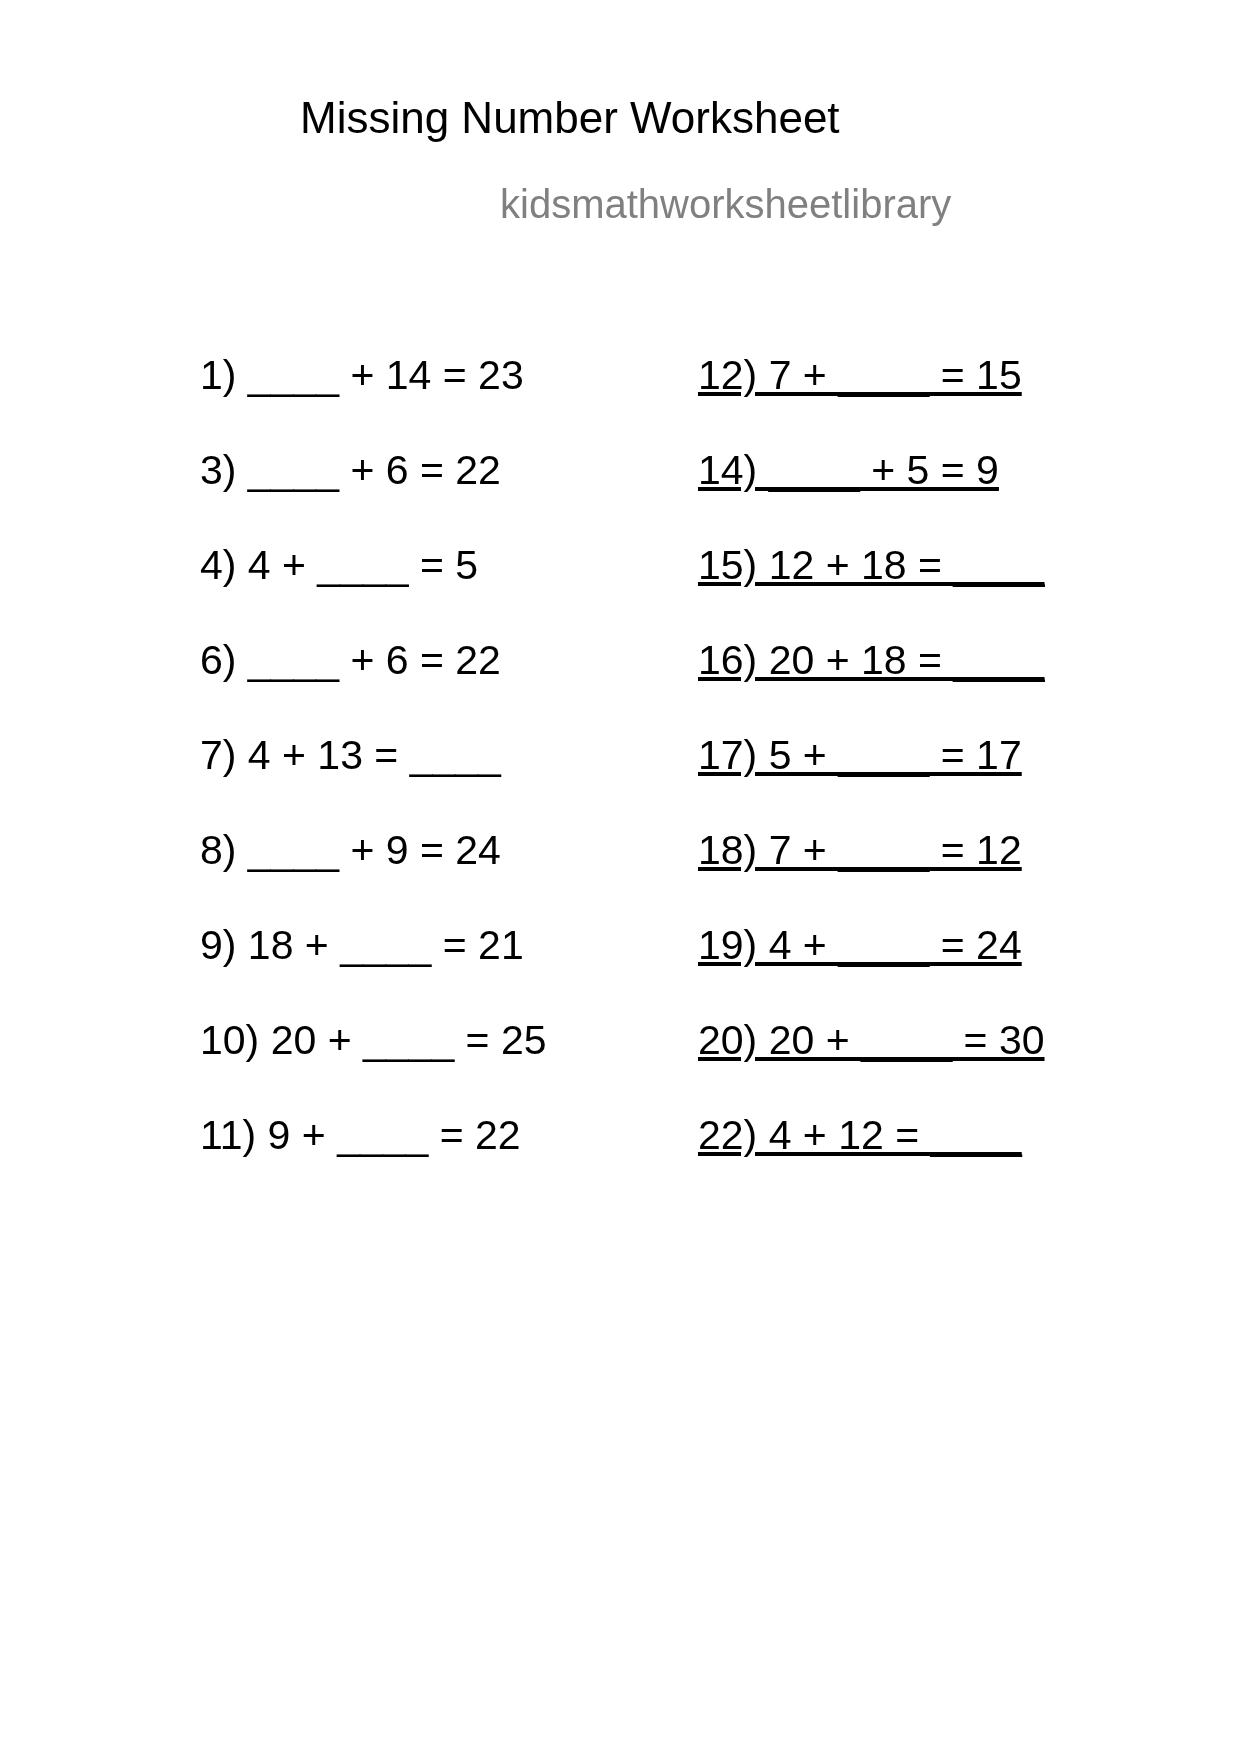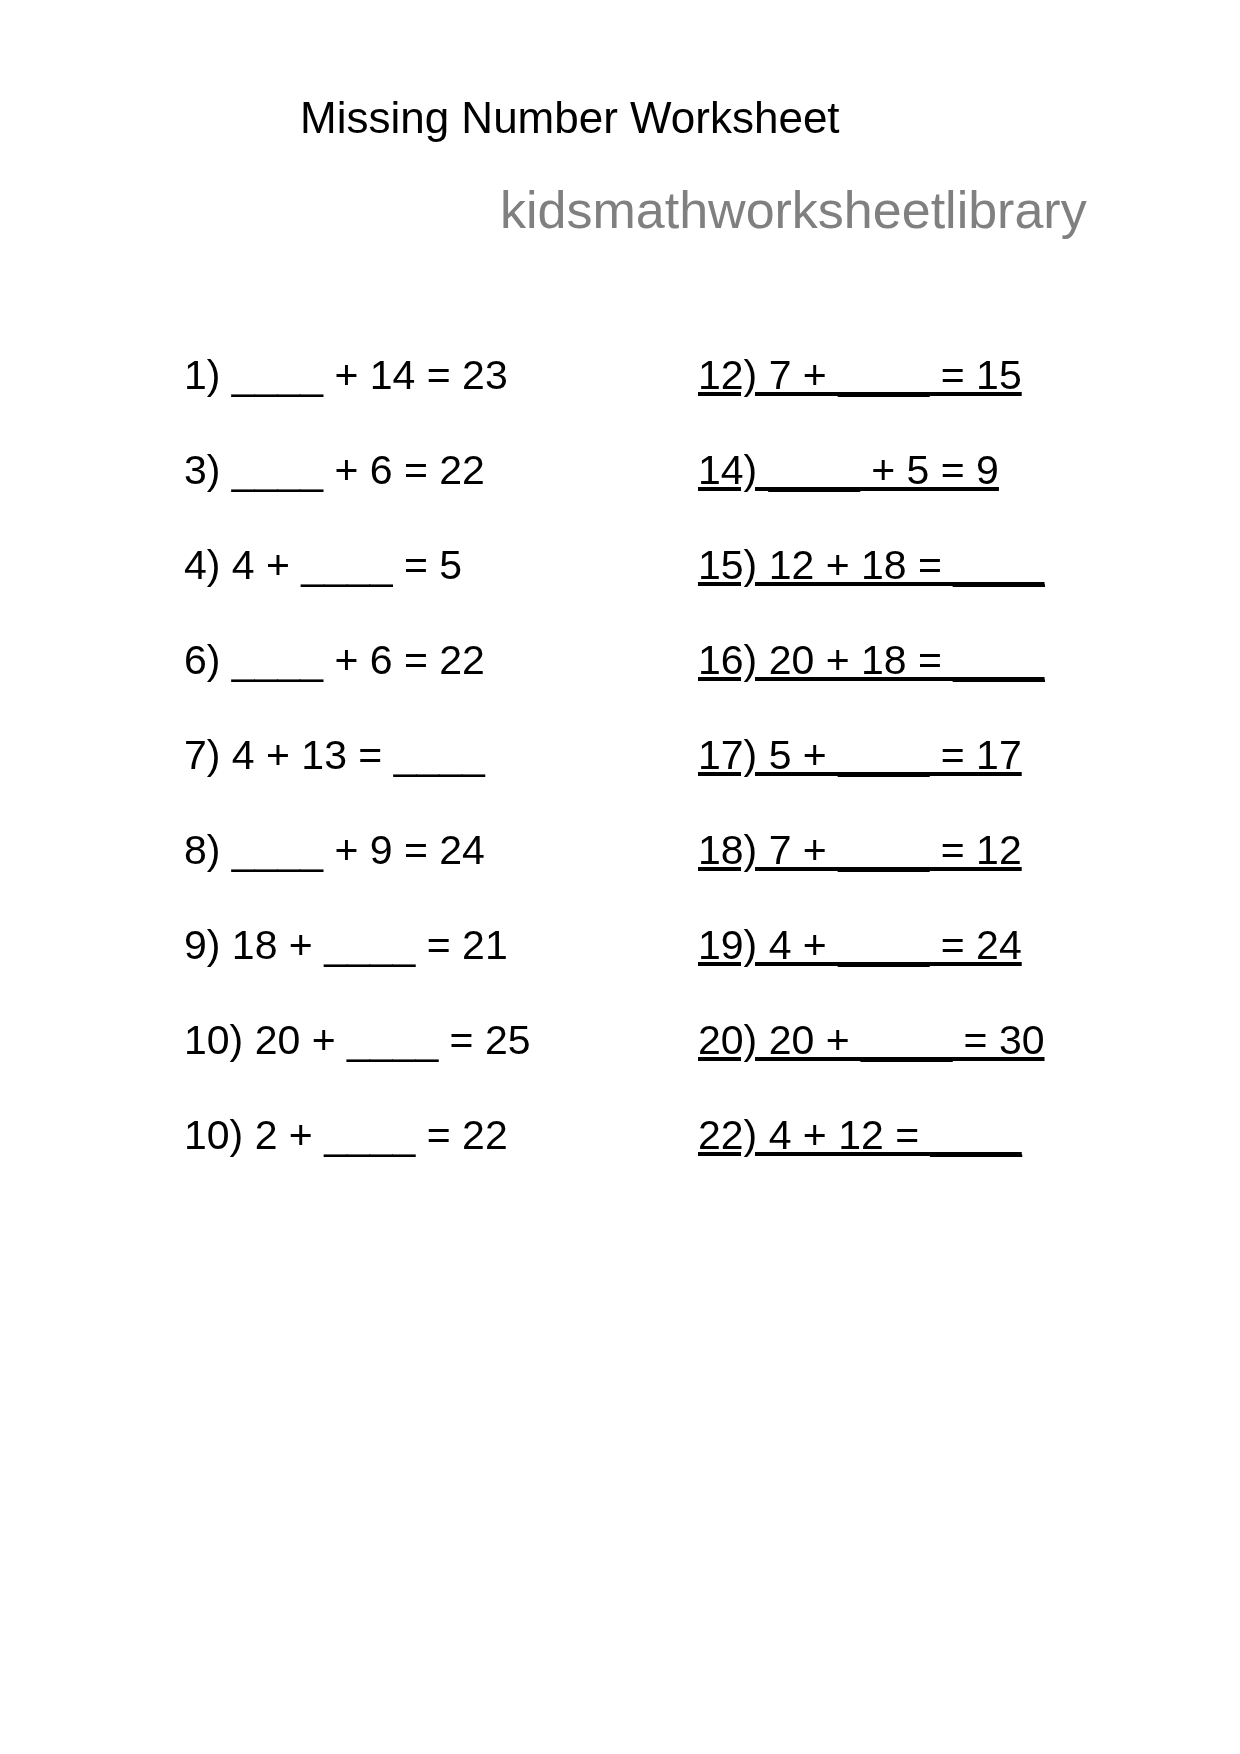--- a/index.html
+++ b/index.html
@@ -1,40 +1,40 @@
 <!DOCTYPE html>
 <html><head>
   <meta charset="utf-8">
   <style>
     html, body { margin: 0; padding: 0; background: #ffffff; }
     body { width: 1240px; height: 1754px; position: relative; overflow: hidden;
            font-family: "Liberation Sans", sans-serif; color: #000; }
     .title { position: absolute; left: 300px; top: 96px; font-size: 44px; line-height: 1; white-space: nowrap; }
-    .subtitle { position: absolute; left: 500px; top: 184px; font-size: 52px; line-height: 1; color: #808080; white-space: nowrap; }
+    .subtitle { position: absolute; left: 500px; top: 184px; font-size: 40px; line-height: 1; color: #808080; white-space: nowrap; }
     .col { position: absolute; top: 350px; }
-    .col.left { left: 184px; }
+    .col.left { left: 200px; }
     .col.right { left: 698px; text-decoration: underline; }
     .problem { height: 95px; font-size: 41px; line-height: 50px; white-space: nowrap; }
   </style>
 </head>
 <body>
 
 <div class="title">Missing Number Worksheet</div>
 <div class="subtitle">kidsmathworksheetlibrary</div>
 
 <div class="col left">
   <div class="problem">1) ____ + 14 = 23</div>
   <div class="problem">3) ____ + 6 = 22</div>
   <div class="problem">4) 4 + ____ = 5</div>
   <div class="problem">6) ____ + 6 = 22</div>
   <div class="problem">7) 4 + 13 = ____</div>
   <div class="problem">8) ____ + 9 = 24</div>
   <div class="problem">9) 18 + ____ = 21</div>
   <div class="problem">10) 20 + ____ = 25</div>
-  <div class="problem">10) 2 + ____ = 22</div>
+  <div class="problem">11) 9 + ____ = 22</div>
 </div>
 
 <div class="col right">
   <div class="problem">12) 7 + ____ = 15</div>
   <div class="problem">14) ____ + 5 = 9</div>
   <div class="problem">15) 12 + 18 = ____</div>
   <div class="problem">16) 20 + 18 = ____</div>
   <div class="problem">17) 5 + ____ = 17</div>
   <div class="problem">18) 7 + ____ = 12</div>
   <div class="problem">19) 4 + ____ = 24</div>

